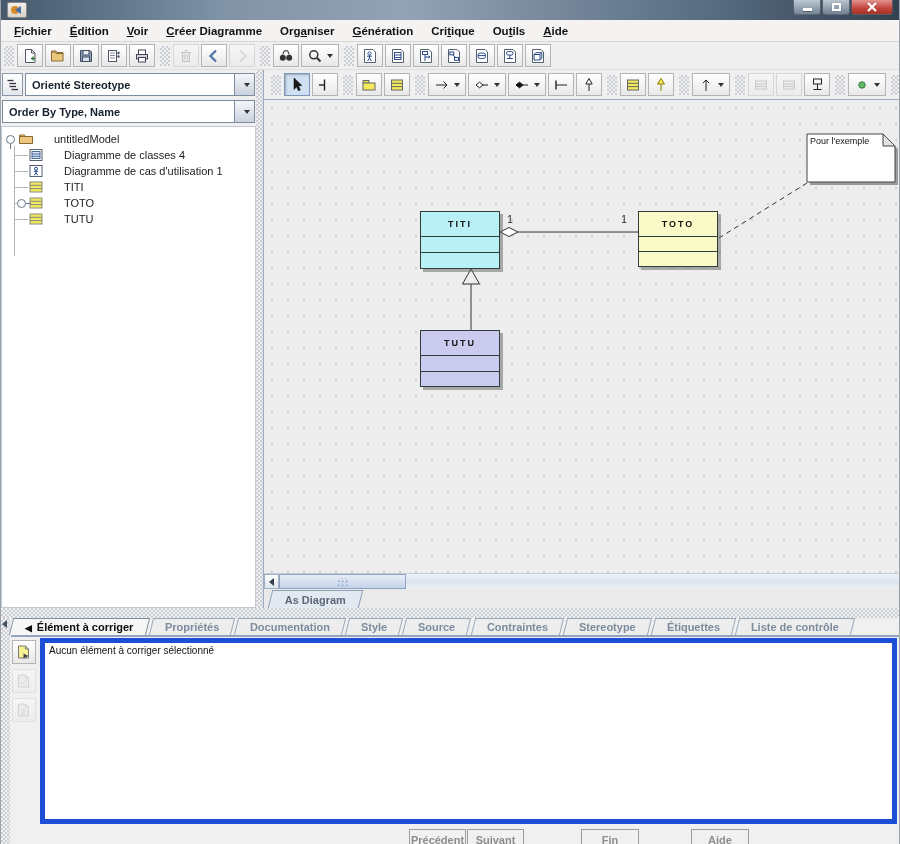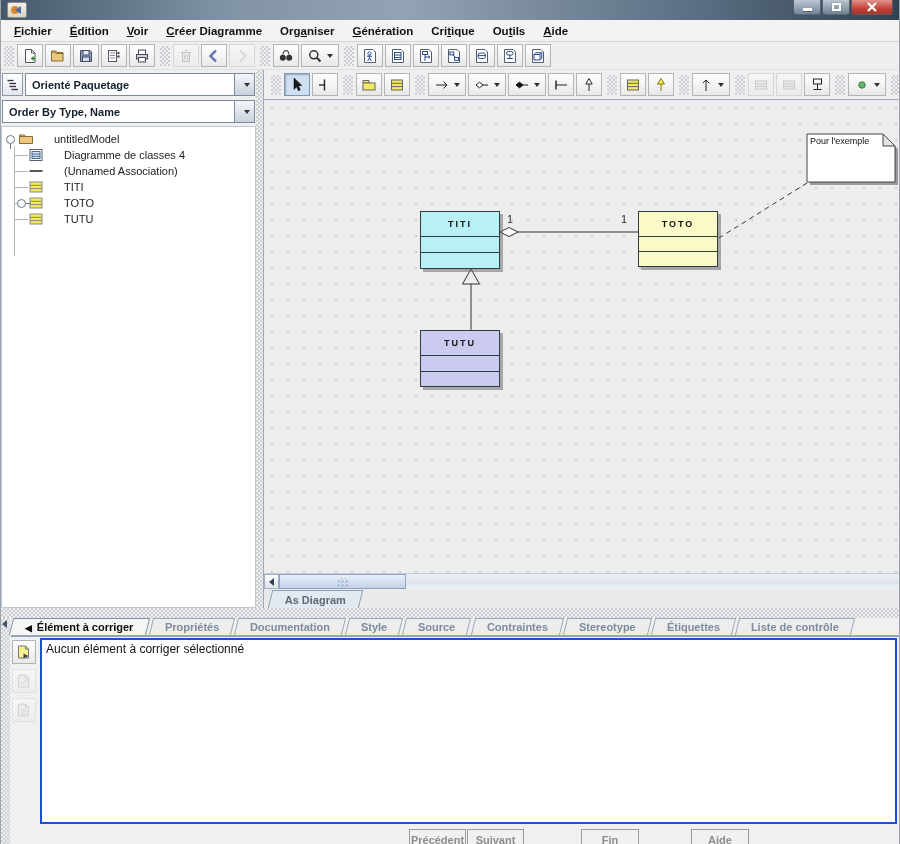--- a/index.html
+++ b/index.html
@@ -96,21 +96,21 @@
     transform:skewX(-14deg);display:flex;align-items:center;flex:none;}
   .btab span{transform:skewX(14deg);font-size:11px;font-weight:bold;color:#7d8c9c;white-space:nowrap;}
   .btab.active{background:#f6f6f6;border-color:#808f9f;}
   .btab.active span{color:#0d0d0d;}
   .btab .marker{margin-right:5px;font-size:9px;color:#0d0d0d;}
   .bcontent{position:absolute;left:9px;top:19px;width:891px;height:189px;background:#f0f0f0;display:flex;}
   .todo-btn-col{width:28px;padding:3px 2px;flex:none;}
   .todo-btn{width:24px;height:24px;border:1px solid #b4b4b4;background:linear-gradient(#fff,#e8e8e8);
     display:flex;align-items:center;justify-content:center;margin-bottom:5px;}
   .todo-btn.disabled{opacity:.4;border-color:#cfcfcf;}
-  .todo-area{flex:1;background:#fff;border:2px solid #1d4ed8;margin:1px 4px 2px 2px;font-size:12px;color:#111;
+  .todo-area{flex:1;background:#fff;border:5px solid #1d4ed8;margin:1px 4px 2px 2px;font-size:10px;color:#111;
     padding:2px 4px;overflow:hidden;}
   .wizard{position:absolute;left:0;top:208px;width:900px;height:18px;}
   .wiz-btn{position:absolute;top:3px;height:22px;background:#f1f1f1;border:1px solid #9c9c9c;color:#8d8d8d;
     font-size:11px;font-weight:bold;display:flex;align-items:center;justify-content:center;}
 </style>
 </head>
 <body>
 
 <div class="window">
 
@@ -325,21 +325,21 @@
           <span class="icn">
             <svg viewBox="0 0 16 16">
               <line x1="2.5" y1="3.5" x2="8.5" y2="3.5" stroke="#334" stroke-width="1.3"></line>
               <line x1="4.5" y1="6.5" x2="11" y2="6.5" stroke="#334" stroke-width="1.3"></line>
               <line x1="4.5" y1="9.5" x2="11" y2="9.5" stroke="#334" stroke-width="1.3"></line>
               <line x1="6.5" y1="12.5" x2="13" y2="12.5" stroke="#334" stroke-width="1.3"></line>
             </svg>
           </span>
         </div>
       <div class="combo">
-        <span class="val">Orienté Paquetage</span>
+        <span class="val">Orienté Stereotype</span>
         <span class="cbtn">
             <span class="dd"></span>
           </span>
       </div>
     </div>
     <div class="combo order-combo">
       <span class="val">Order By Type, Name</span>
       <span class="cbtn">
           <span class="dd"></span>
         </span>
@@ -366,24 +366,29 @@
                 <line x1="4" y1="7" x2="12" y2="7" stroke="#4a6a9a"></line>
                 <line x1="4" y1="9.3" x2="12" y2="9.3" stroke="#4a6a9a"></line>
               </svg>
             </span>
             <span class="tlabel">Diagramme de classes 4</span>
           </div>
           <div class="tree-row">
             <span class="stub"></span>
             <span class="icn">
               <svg viewBox="0 0 16 16">
-                <line x1="1.5" y1="8" x2="14.5" y2="8" stroke="#222" stroke-width="1.5"></line>
-              </svg>
-            </span>
-            <span class="tlabel">(Unnamed Association)</span>
+                <rect x="2" y="2.5" width="12" height="11" fill="#fff" stroke="#55606e"></rect>
+                <circle cx="8" cy="5.8" r="1.5" fill="none" stroke="#2a4a8a"></circle>
+                <line x1="8" y1="7.3" x2="8" y2="9.8" stroke="#2a4a8a"></line>
+                <line x1="5.8" y1="8.3" x2="10.2" y2="8.3" stroke="#2a4a8a"></line>
+                <line x1="8" y1="9.8" x2="6.4" y2="12.3" stroke="#2a4a8a"></line>
+                <line x1="8" y1="9.8" x2="9.6" y2="12.3" stroke="#2a4a8a"></line>
+              </svg>
+            </span>
+            <span class="tlabel">Diagramme de cas d'utilisation 1</span>
           </div>
           <div class="tree-row">
             <span class="stub"></span>
             <span class="icn">
               <svg viewBox="0 0 16 16">
                 <rect x="2" y="3" width="12" height="10" fill="#f2ea5c" stroke="#888"></rect>
                 <line x1="2" y1="6.3" x2="14" y2="6.3" stroke="#888"></line>
                 <line x1="2" y1="9.6" x2="14" y2="9.6" stroke="#888"></line>
               </svg>
             </span>

